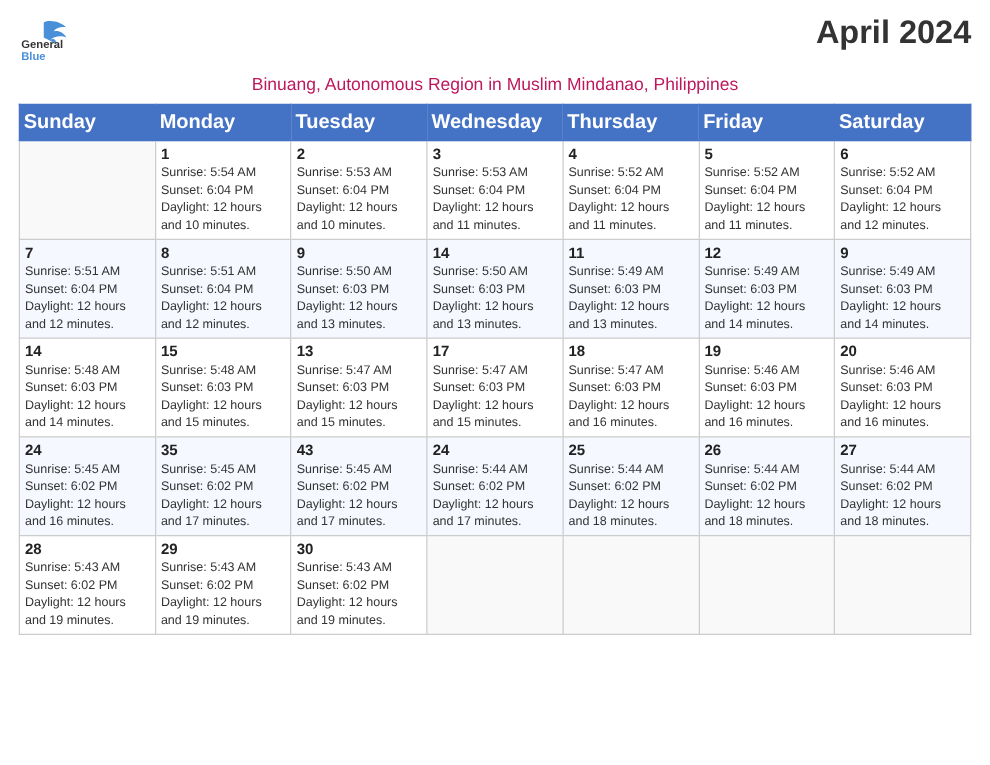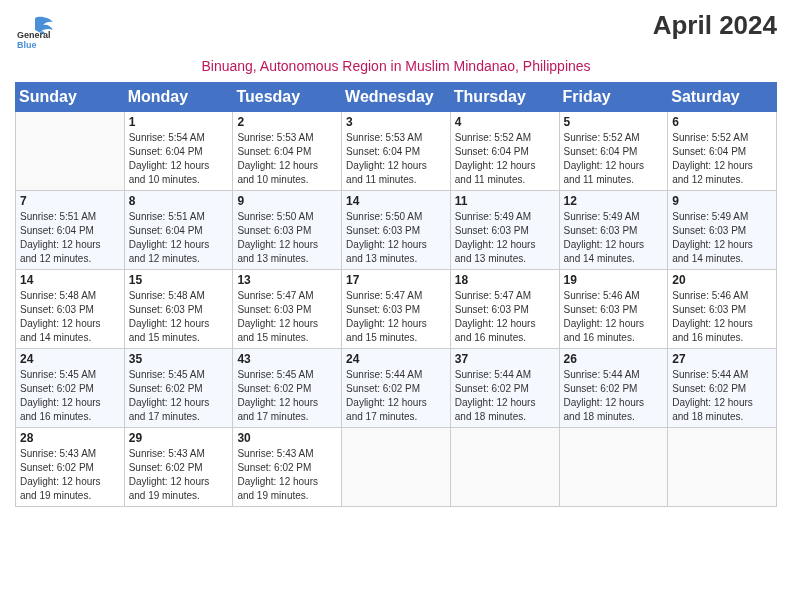--- a/index.html
+++ b/index.html
@@ -210,21 +210,21 @@
         </td>
         <td>
           <span class="day-number">43</span>
           <div class="day-info">Sunrise: 5:45 AM<br>Sunset: 6:02 PM<br>Daylight: 12 hours and 17 minutes.</div>
         </td>
         <td>
           <span class="day-number">24</span>
           <div class="day-info">Sunrise: 5:44 AM<br>Sunset: 6:02 PM<br>Daylight: 12 hours and 17 minutes.</div>
         </td>
         <td>
-          <span class="day-number">37</span>
+          <span class="day-number">25</span>
           <div class="day-info">Sunrise: 5:44 AM<br>Sunset: 6:02 PM<br>Daylight: 12 hours and 18 minutes.</div>
         </td>
         <td>
           <span class="day-number">26</span>
           <div class="day-info">Sunrise: 5:44 AM<br>Sunset: 6:02 PM<br>Daylight: 12 hours and 18 minutes.</div>
         </td>
         <td>
           <span class="day-number">27</span>
           <div class="day-info">Sunrise: 5:44 AM<br>Sunset: 6:02 PM<br>Daylight: 12 hours and 18 minutes.</div>
         </td>

